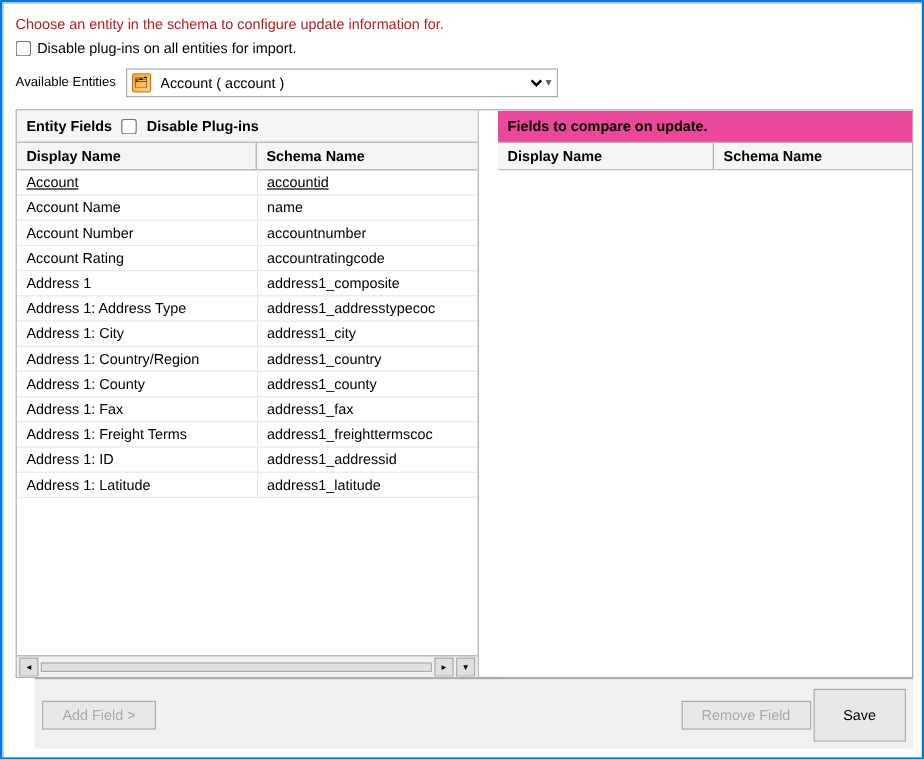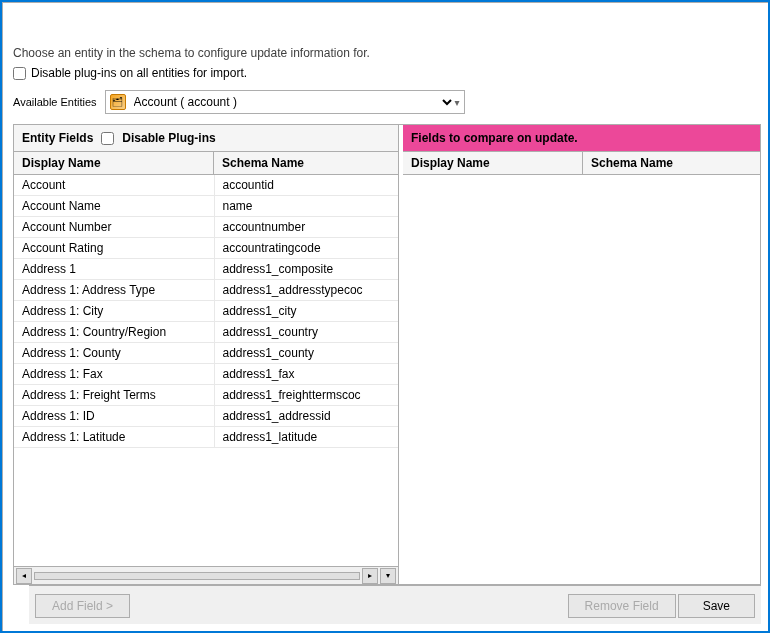--- a/index.html
+++ b/index.html
@@ -15,23 +15,22 @@
       background: #ffffff;
       border: 1px solid #adadad;
       width: 770px;
       height: 633px;
       display: flex;
       flex-direction: column;
       padding: 10px;
     }
     .top-desc {
       font-size: 12px;
-      color: #404040;
+      color: #b91c1c;
       margin-bottom: 6px;
-      margin-top: 33px;
     }
     .disable-checkbox-row {
       display: flex;
       align-items: center;
       gap: 5px;
       margin-bottom: 10px;
     }
     .disable-checkbox-row input[type="checkbox"] {
       width: 13px;
       height: 13px;
@@ -77,21 +76,21 @@
       flex: 1;
       cursor: pointer;
     }
     .entity-dropdown-arrow {
       font-size: 10px;
       color: #666;
     }
     .main-content {
       display: flex;
       flex: 1;
-      gap: 4px;
+      gap: 16px;
       overflow: hidden;
       border: 1px solid #adadad;
     }
     .left-panel {
       display: flex;
       flex-direction: column;
       width: 385px;
       border-right: 1px solid #adadad;
       overflow: hidden;
     }
@@ -235,21 +234,21 @@
       border: 1px solid #adadad;
       background: #e8e8e8;
       cursor: pointer;
       min-width: 80px;
     }
     .btn:disabled, .btn.disabled {
       color: #aaa;
       cursor: default;
     }
     .btn-save {
-      padding: 4px 24px;
+      padding: 14px 24px;
       font-size: 12px;
       border: 1px solid #adadad;
       background: #e8e8e8;
       cursor: pointer;
     }
     .bottom-left { display: flex; align-items: center; }
     .bottom-right { display: flex; align-items: center; gap: 2px; }
     .scrollable-rows::-webkit-scrollbar {
       width: 14px;
     }
@@ -302,21 +301,21 @@
       </div>
 
       <div class="left-scroll-area">
         <div class="scroll-header">
           <div class="scroll-header-cell col-display">Display Name</div>
           <div class="scroll-header-cell col-schema">Schema Name</div>
         </div>
         <div class="scrollable-rows">
           <table class="fields-table">
             <tbody id="left-tbody">
-            <tr style="cursor: pointer;">
+            <tr style="cursor: pointer; text-decoration: underline;">
                     <td style="width: 200px;">Account</td>
                     <td>accountid</td>
                   </tr>
                   <tr style="cursor: pointer;">
                     <td style="width: 200px;">Account Name</td>
                     <td>name</td>
                   </tr>
                   <tr style="cursor: pointer;">
                     <td style="width: 200px;">Account Number</td>
                     <td>accountnumber</td>

